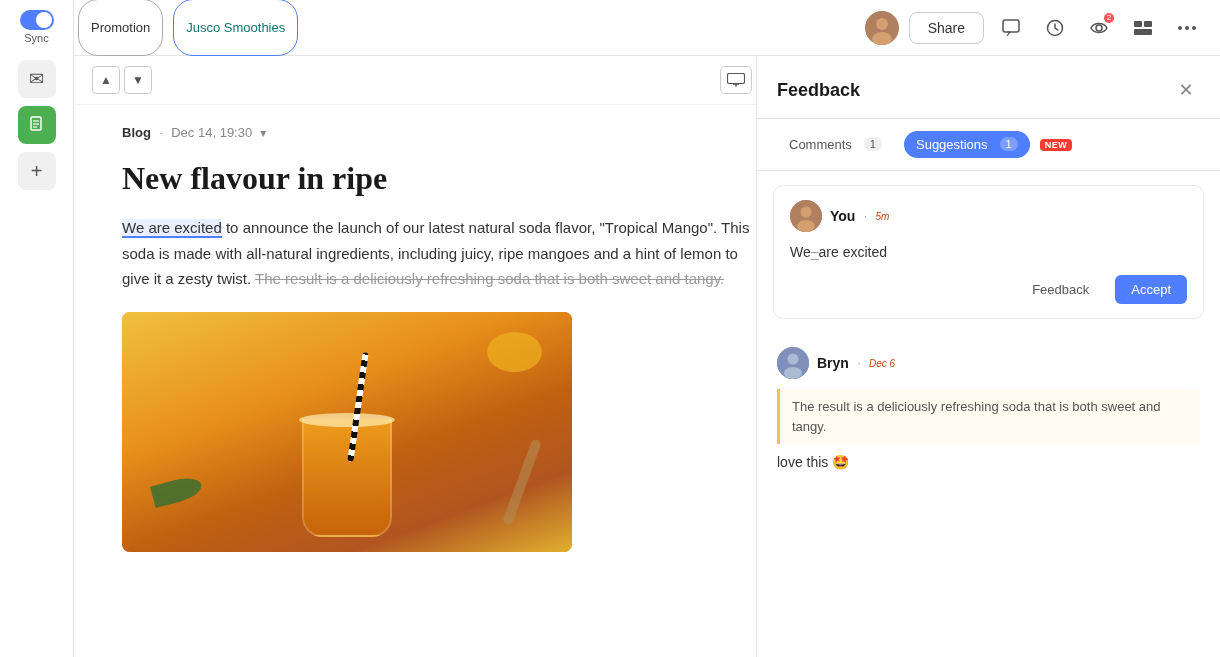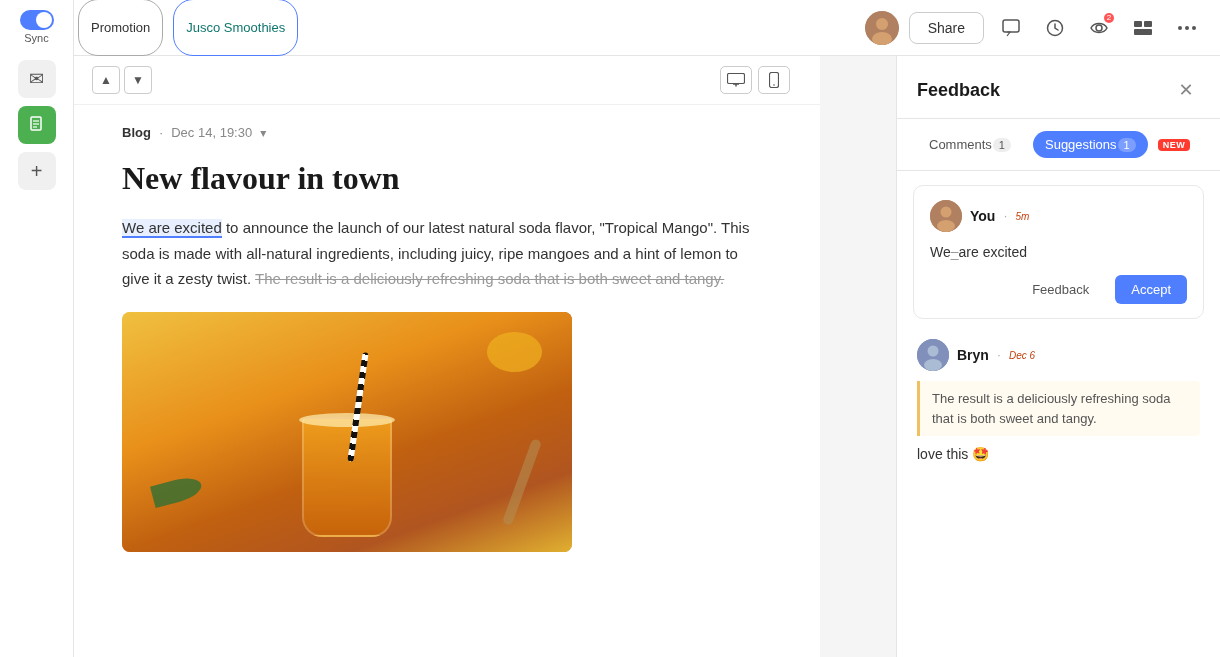--- a/index.html
+++ b/index.html
@@ -260,21 +260,21 @@
       display: flex;
       align-items: center;
       justify-content: center;
       position: relative;
     }
 
     
     .feedback-panel {
       position: absolute;
       top: 56px; right: 0;
-      width: 324px;
+      width: 464px;
       bottom: 0;
       background: #fff;
       border-left: 1px solid #e5e5e5;
       display: flex;
       flex-direction: column;
     }
     .feedback-header {
       display: flex;
       align-items: center;
       justify-content: space-between;
@@ -303,22 +303,22 @@
       gap: 10px;
       border-bottom: 1px solid #e5e5e5;
       align-items: center;
     }
     .feedback-tab {
       padding: 6px 12px;
       border-radius: 20px;
       font-size: 13px;
       cursor: pointer;
       display: flex;
-      align-items: flex-end;
-      gap: 1px;
+      align-items: flex-start;
+      gap: 12px;
       color: #555;
     }
     .feedback-tab.active {
       background: #4f7eff;
       color: white;
     }
     .tab-count {
       font-size: 11px;
       background: rgba(255,255,255,0.25);
       border-radius: 10px;
@@ -338,21 +338,21 @@
       letter-spacing: 0.5px;
     }
 
     
     .feedback-content {
       flex: 1;
       overflow-y: auto;
       padding: 14px 16px;
       display: flex;
       flex-direction: column;
-      gap: 6px;
+      gap: 14px;
     }
     .feedback-card {
       background: #fff;
       border: 1px solid #e8e8e8;
       border-radius: 10px;
       padding: 14px 16px;
     }
     .feedback-card-header {
       display: flex;
       align-items: center;
@@ -526,21 +526,21 @@
     </div>
   </div>
 
   <div class="doc-content">
     <div class="doc-meta">
       <span class="blog-tag">Blog</span>
       <span>·</span>
       <span>Dec 14, 19:30</span>
       <span class="chevron">▾</span>
     </div>
-    <h1 class="doc-title">New flavour in town</h1>
+    <h1 class="doc-title">New flavour in ripe</h1>
     <div class="doc-body">
       <p>
         <span class="highlighted">We are excited</span><span> to announce the launch of our latest natural soda flavor, "Tropical Mango". This soda is made with all-natural ingredients, including juicy, ripe mangoes and a hint of lemon to give it a zesty twist. </span><span class="strikethrough">The result is a deliciously refreshing soda that is both sweet and tangy.</span>
       </p>
     </div>
     <div class="doc-image">
       <div class="doc-image-inner">
 
         <div style="position:absolute;inset:0;background:linear-gradient(160deg,#f0c040 0%,#e8901a 35%,#c06010 60%,#b05520 80%,#e0b030 100%);"></div>
 

